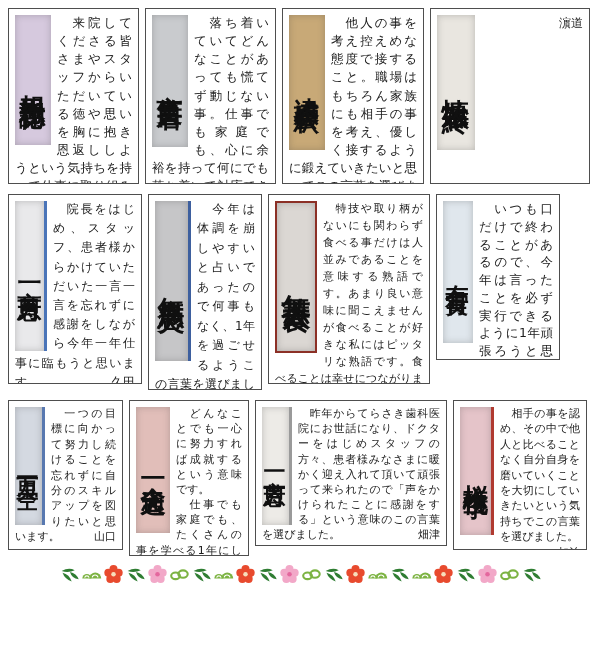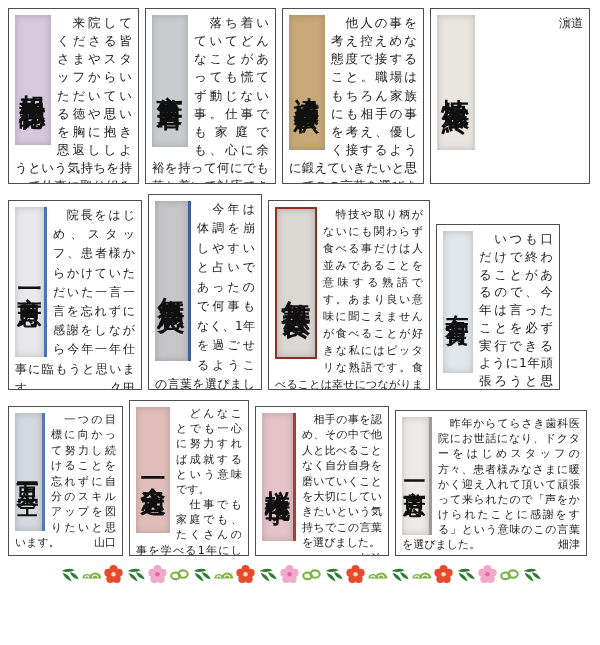--- a/index.html
+++ b/index.html
@@ -3,21 +3,21 @@
 <meta charset="utf-8">
 <style>
   * { box-sizing: border-box; }
   html,body { margin:0; padding:0; }
   body {
     width:600px; height:645px; background:#ffffff; overflow:hidden;
     font-family:"DejaVu Sans","Liberation Sans",sans-serif;
   }
   .page { padding:8px; }
   .row { display:flex; gap:6px; align-items:flex-start; }
-  .row + .row { margin-top:10px;align-items:flex-end; }
+  .row + .row { margin-top:10px; }
   .card {
     border:1.5px solid #4e4e4e; background:#ffffff; padding:5px 6px;
     overflow:hidden; color:#1b1b1b; text-align:justify;
   }
   .desc { white-space:pre-line; }
   .strip {
     float:left; margin:1px 6px 2px 0;
     display:flex; align-items:center; justify-content:center;
     box-shadow:inset 0 0 7px rgba(60,60,60,.28);
   }
@@ -92,26 +92,26 @@
   </div>
 
   <div class="row">
     <div class="card c8"><div class="strip" style="background-color: rgb(212, 217, 225); border-right: 3px solid rgb(88, 120, 176);">
           <span class="idiom">万里一空</span>
         </div><span class="desc">　一つの目標に向かって努力し続けることを忘れずに自分のスキルアップを図りたいと思います。</span><span class="author">山口</span></div>
     <div class="card c9"><div class="strip" style="background-color: rgb(225, 190, 185);">
           <span class="idiom">一念通天</span>
         </div><span class="desc">　どんなことでも一心に努力すれば成就するという意味です。
 　仕事でも家庭でも、たくさんの事を学べる1年にしたいと思います。</span></div>
+    <div class="card c11"><div class="strip" style="background-color: rgb(237, 235, 231); border-right: 3px solid rgb(154, 154, 154);">
+          <span class="idiom">一言芳恩</span>
+        </div><span class="desc">　昨年からてらさき歯科医院にお世話になり、ドクターをはじめスタッフの方々、患者様みなさまに暖かく迎え入れて頂いて頑張って来られたので「声をかけられたことに感謝をする」という意味のこの言葉を選びました。</span><span class="author">畑津</span></div>
     <div class="card c10"><div class="strip" style="background-color: rgb(229, 196, 201); border-right: 3px solid rgb(176, 58, 48);">
           <span class="idiom">桜梅桃李</span>
         </div><span class="desc">　相手の事を認め、その中で他人と比べることなく自分自身を磨いていくことを大切にしていきたいという気持ちでこの言葉を選びました。</span><span class="author">加治</span></div>
-    <div class="card c11"><div class="strip" style="background-color: rgb(237, 235, 231); border-right: 3px solid rgb(154, 154, 154);">
-          <span class="idiom">一言芳恩</span>
-        </div><span class="desc">　昨年からてらさき歯科医院にお世話になり、ドクターをはじめスタッフの方々、患者様みなさまに暖かく迎え入れて頂いて頑張って来られたので「声をかけられたことに感謝をする」という意味のこの言葉を選びました。</span><span class="author">畑津</span></div>
   </div>
 
   <div class="border-row" id="border-row">
       <span><svg width="21" height="21" viewBox="0 0 24 24">
           <g fill="#2f7d32">
             <path d="M3 8 Q11 3.5 18 7 Q11 10.5 3 8 Z"></path>
             <path d="M4 10 Q12 12 14.5 20 Q6.5 17 4 10 Z"></path>
             <path d="M12.5 9 Q20 10.5 22.5 17.5 Q14.5 16 12.5 9 Z"></path>
           </g>
         </svg></span>

